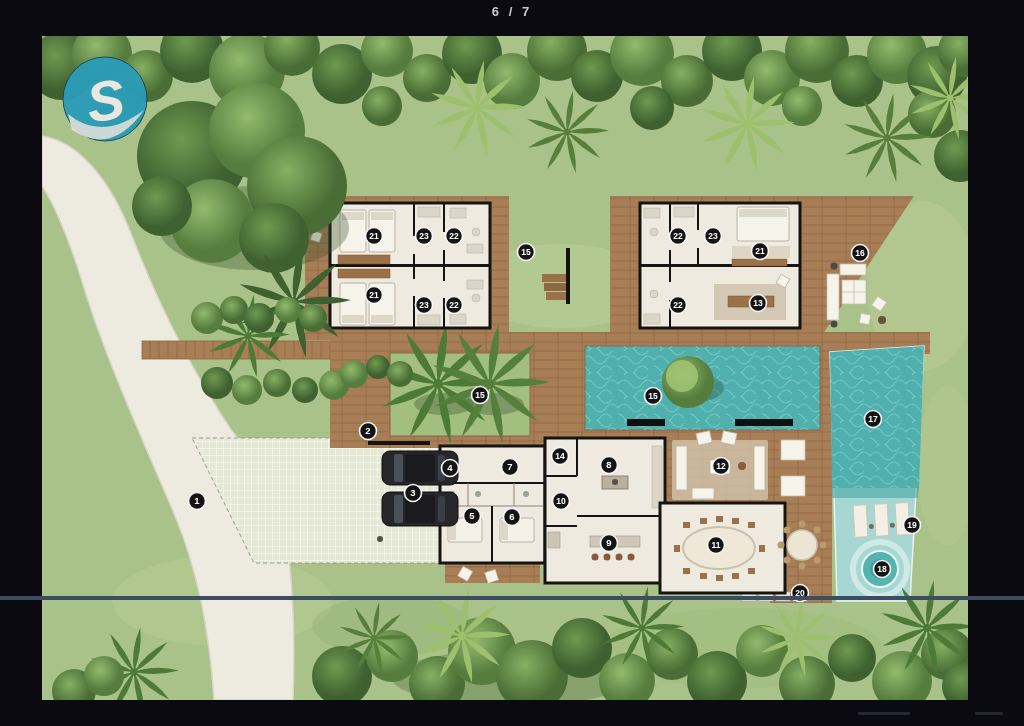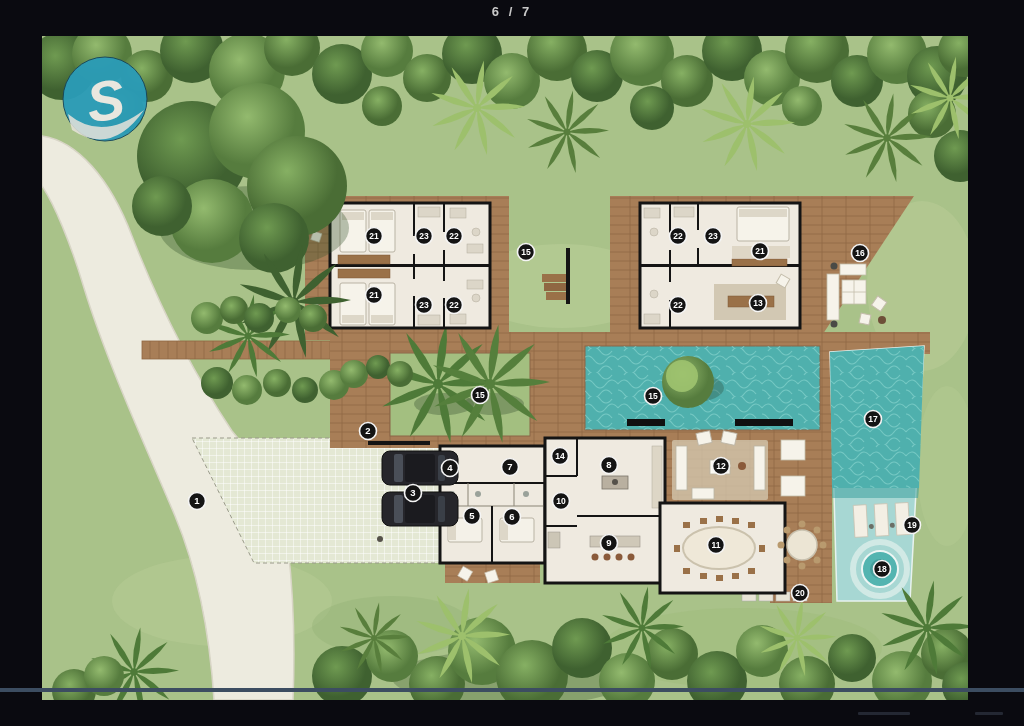--- a/index.html
+++ b/index.html
@@ -1,17 +1,17 @@
 <!DOCTYPE html>
 <html><head>
 <meta charset="utf-8">
 <style>
   html,body{margin:0;padding:0;width:1024px;height:726px;overflow:hidden;
     font-family:"Liberation Sans",sans-serif;background:#0a0a10;}
-  .viewer{position:relative;width:1024px;height:692px;}
+  .viewer{position:relative;width:1024px;height:600px;}
   .counter{position:absolute;top:4px;left:0;width:100%;text-align:center;
     color:#c9c9c9;font-size:13px;font-weight:bold;letter-spacing:3px;}
   .stage{position:absolute;left:42px;top:36px;width:926px;height:664px;}
   .statusbar{position:absolute;left:0;bottom:0;width:100%;height:4px;}
   .smudge{position:absolute;height:3px;opacity:.55;border-radius:1px;}
   svg{display:block;}
   text{font-family:"Liberation Sans",sans-serif;}
 </style>
 </head>
 <body style="background-color: rgb(10, 10, 16);">

